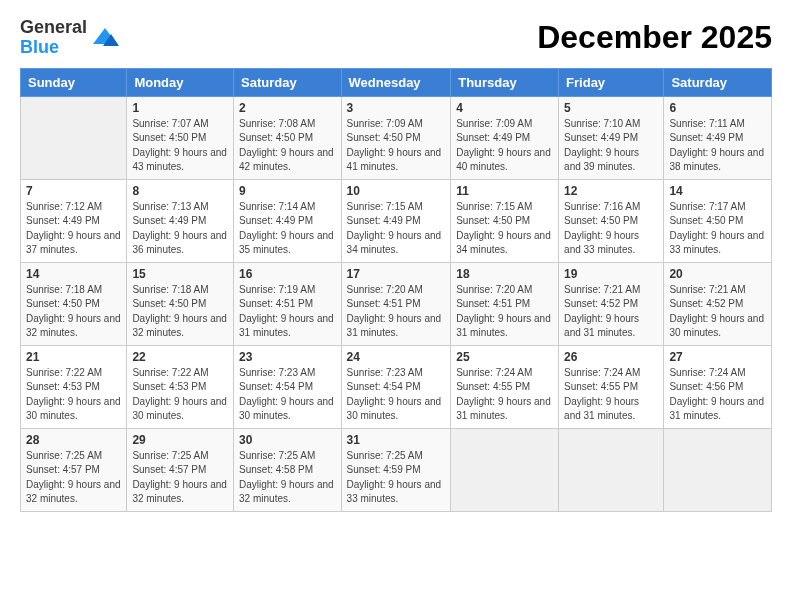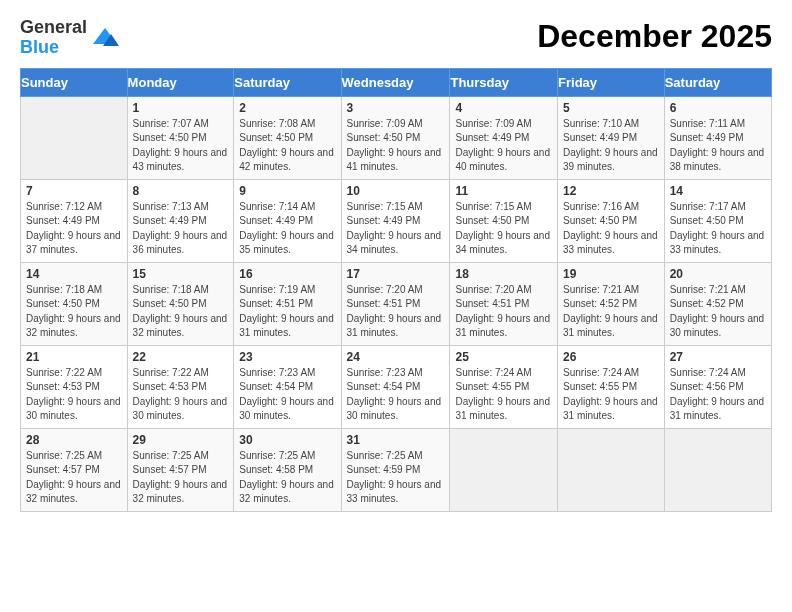--- a/index.html
+++ b/index.html
@@ -12,21 +12,21 @@
     }
     .page {
       width: 792px;
       height: 612px;
       padding: 18px 20px 10px 20px;
       background: #fff;
     }
     .header {
       display: flex;
       justify-content: space-between;
-      align-items: flex-start;
+      align-items: center;
       margin-bottom: 10px;
     }
     .logo {
       display: flex;
       align-items: center;
     }
     .logo-text {
       display: flex;
       flex-direction: column;
       line-height: 1.1;
@@ -59,21 +59,21 @@
       color: #555;
     }
     .calendar {
       width: 100%;
       border-collapse: collapse;
       font-size: 10.5px;
     }
     .calendar thead tr th {
       background: #3b7fd4;
       color: #fff;
-      padding: 6px 0;
+      padding: 6px 7px;
       text-align: left;
       font-size: 13px;
       font-weight: bold;
       border: 1px solid #5a9ae0;
     }
     .calendar tbody tr td {
       vertical-align: top;
       border: 1px solid #ccc;
       padding: 4px 5px;
       width: 113px;

